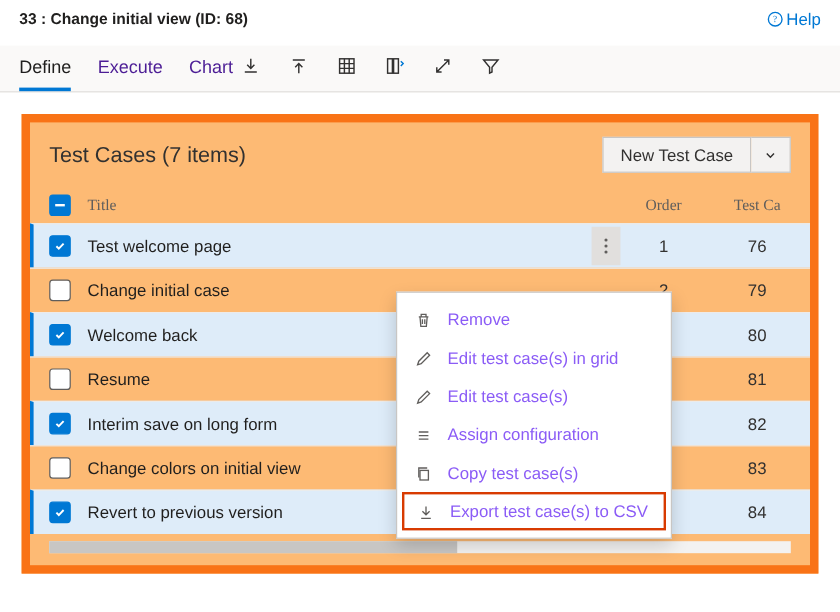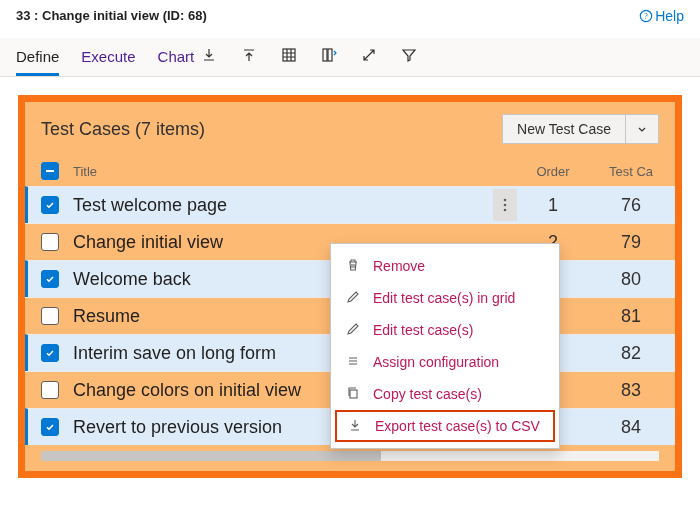--- a/index.html
+++ b/index.html
@@ -88,33 +88,34 @@
     padding: 6px 10px;
     cursor: pointer;
     display: flex; align-items: center;
   }
   .grid-head {
     display: flex;
     align-items: center;
     padding: 6px 16px;
     color: #605e5c;
     font-size: 13px;
+    font-family: Liberation Serif, serif;
   }
   .col-check { width: 30px; display:flex; align-items:center; }
   .col-title { flex: 1; padding-left: 2px; }
   .col-order { width: 60px; text-align: center; }
   .col-tc { width: 56px; text-align: center; margin-left: 20px; }
   .rows { }
   .row {
     display: flex;
     align-items: center;
     padding: 0 16px;
     height: 37px;
     border-top: 1px solid #edebe9;
-    font-size: 18px;
+    font-size: 14px;
   }
   .row.sel {
     background: #deecf9;
     border-left: 3px solid #0078d4;
     padding-left: 13px;
   }
   .checkbox {
     width: 18px; height: 18px; border-radius: 3px;
     border: 1px solid #605e5c;
     display:flex; align-items:center; justify-content:center;
@@ -144,24 +145,24 @@
     position: absolute;
     left: 330px; top: 243px;
     width: 230px;
     background:#fff;
     border:1px solid #c8c6c4;
     box-shadow: 0 6px 14px rgba(0,0,0,.18);
     padding: 6px 0;
     z-index: 10;
   }
   .menu-item {
-    display:flex; align-items:flex-start; gap:12px;
+    display:flex; align-items:flex-end; gap:12px;
     padding: 8px 14px;
     font-size: 14px;
-    color:#be185d;
+    color:#8b5cf6;
     cursor:pointer;
   }
   .menu-item .mi-icon { width:16px; display:flex; justify-content:center; color:#605e5c; }
   .menu-item.highlight {
     border: 2px solid #d83b01;
     margin: 0 4px;
     padding: 6px 10px;
   }
   svg { display:block; }
 </style>
@@ -269,21 +270,21 @@
             <circle cx="2" cy="12" r="1.3"></circle>
           </svg>
         </div>
         <div class="col-order">1</div>
         <div class="col-tc">76</div>
       </div>
       <div class="row">
         <div class="col-check">
           <div class="checkbox"></div>
         </div>
-        <div class="col-title">Change initial view</div>
+        <div class="col-title">Change initial case</div>
         <div class="col-order">2</div>
         <div class="col-tc">79</div>
       </div>
       <div class="row sel">
         <div class="col-check">
           <div class="checkbox checked">
             <svg width="10" height="10" viewBox="0 0 10 10" stroke="#fff" stroke-width="1.6" fill="none">
               <path d="M2 5.2l2 2L8 3"></path>
             </svg>
           </div>

